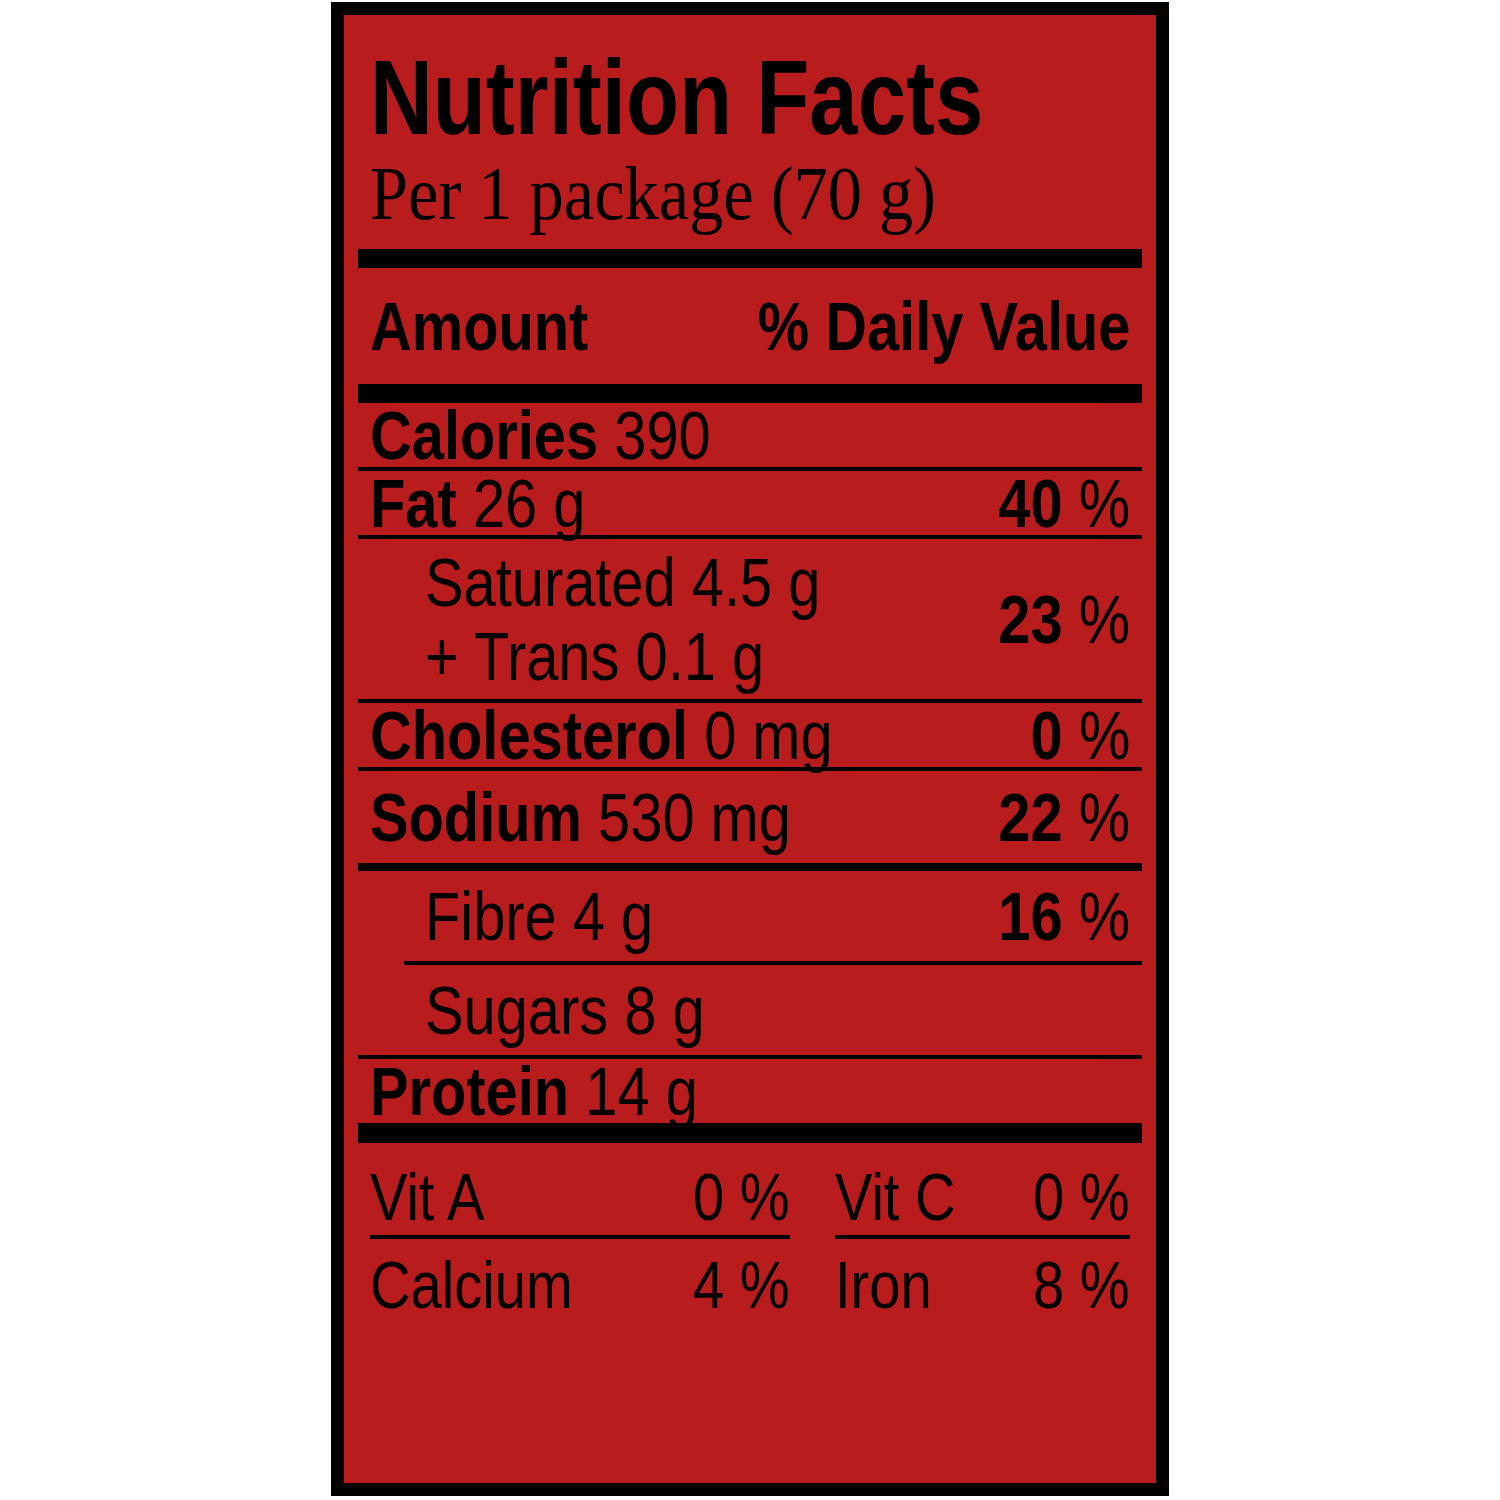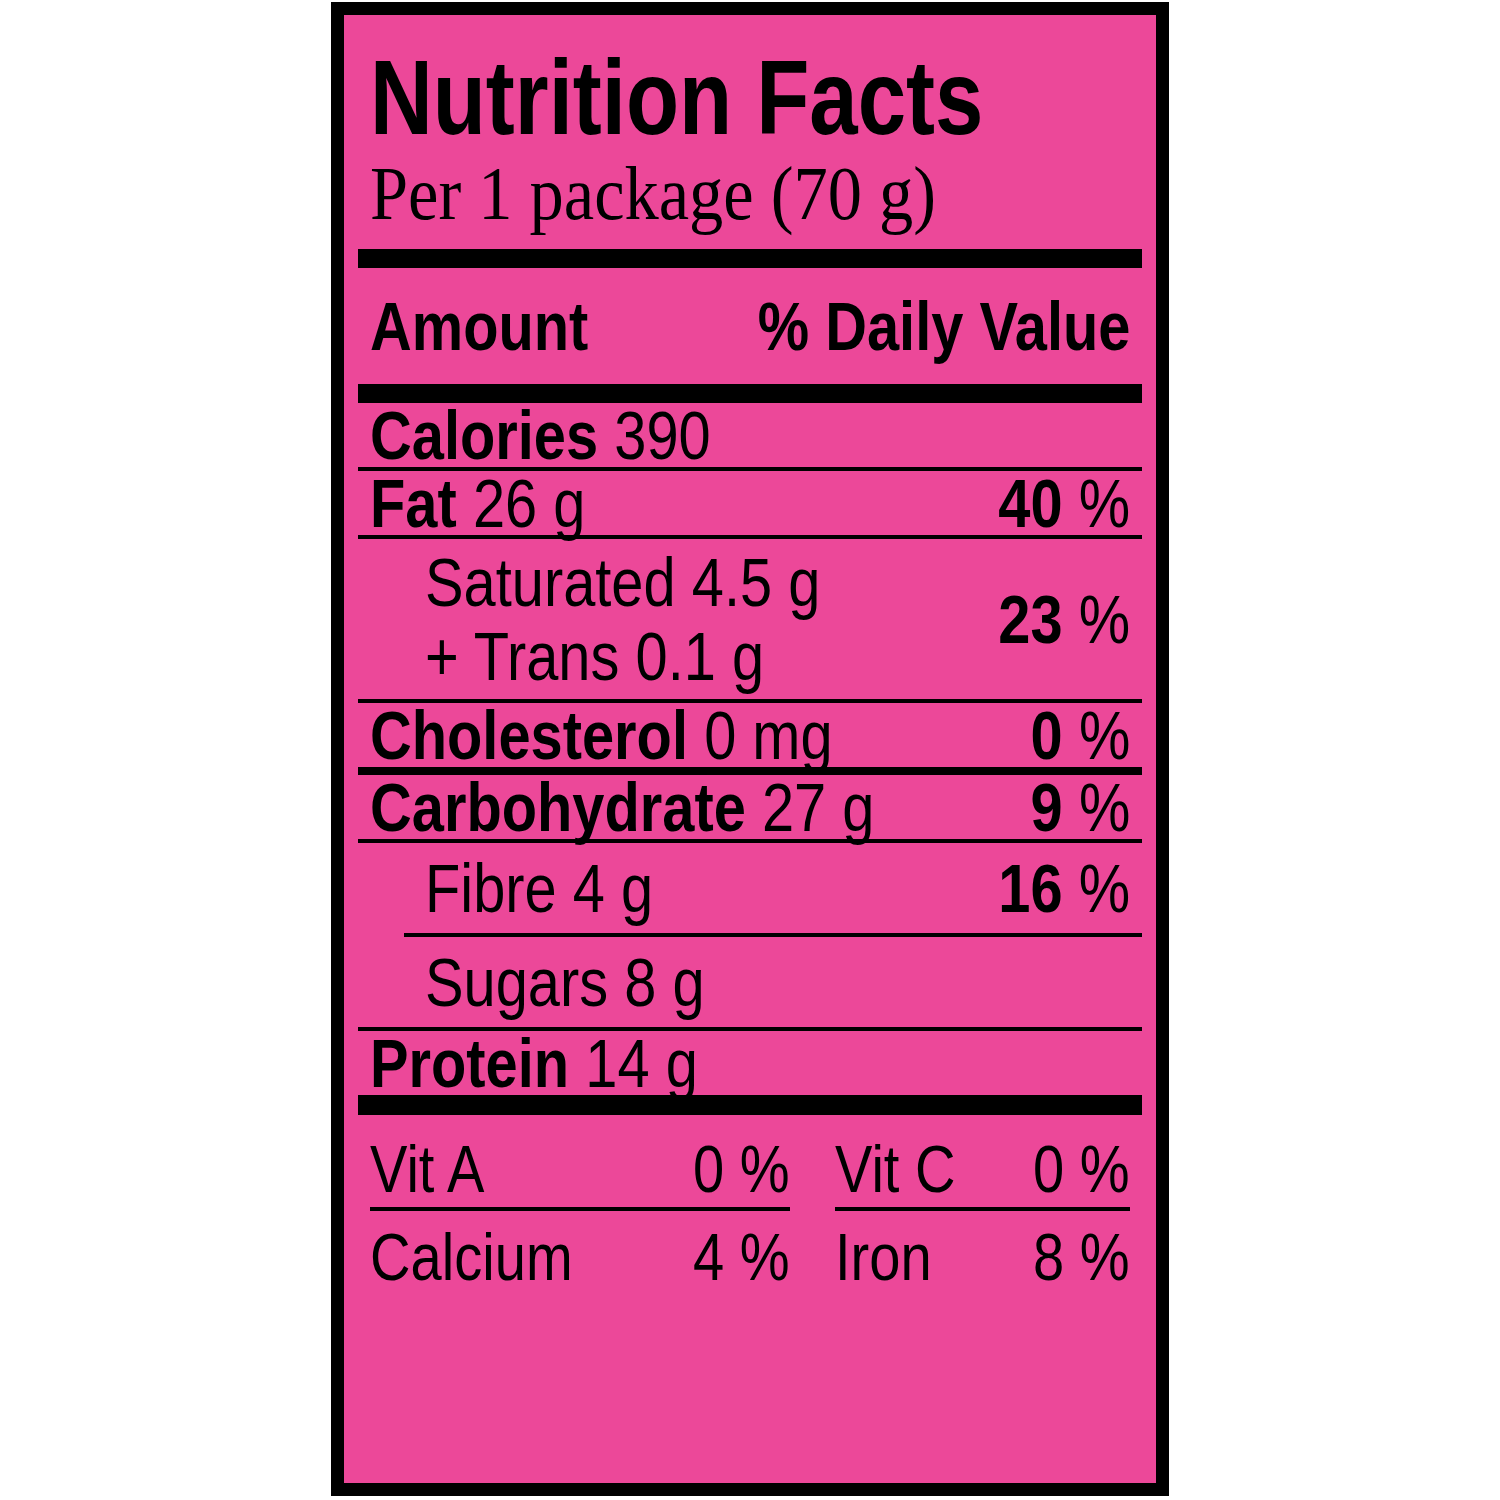--- a/index.html
+++ b/index.html
@@ -10,21 +10,21 @@
     position: relative;
     font-family: "Liberation Sans", "DejaVu Sans", sans-serif;
     color: #000000;
     overflow: hidden;
   }
   .nft-label {
     position: absolute;
     left: 331px; top: 2px;
     width: 838px; height: 1494px;
     border: 13px solid #000;
-    background: #ec4899;
+    background: #b91c1c;
     padding: 0 14px;
     overflow: hidden;
   }
   
   .cx-l { display: inline-block; transform: scaleX(0.85); transform-origin: 0 50%; white-space: nowrap; }
   .cx-r { display: inline-block; transform: scaleX(0.85); transform-origin: 100% 50%; white-space: nowrap; }
 
   .title-line { margin-top: 30px; height: 104px; line-height: 104px; font-size: 106px; font-weight: bold; padding: 0 12px; }
   .title-line .cx-l { transform: scaleX(0.82); }
 
@@ -102,27 +102,27 @@
 
   <div class="rule"></div>
 
   <div class="row h88">
     <span class="cx-l"><span class="bold">Cholesterol</span><span class="amt">0 mg</span></span>
     <span class="cx-r dv"><span class="num">0</span><span class="unit">%</span></span>
   </div>
 
   <div class="rule"></div>
 
+  <div class="row h92">
+    <span class="cx-l"><span class="bold">Sodium</span><span class="amt">530 mg</span></span>
+    <span class="cx-r dv"><span class="num">22</span><span class="unit">%</span></span>
+  </div>
 
   <div class="rule"></div>
 
-  <div class="row h88">
-    <span class="cx-l"><span class="bold">Carbohydrate</span><span class="amt">27 g</span></span>
-    <span class="cx-r dv"><span class="num">9</span><span class="unit">%</span></span>
-  </div>
 
   <div class="rule"></div>
 
   <div class="row h90">
     <span class="cx-l subindent"><span>Fibre</span><span class="amt">4 g</span></span>
     <span class="cx-r dv"><span class="num">16</span><span class="unit">%</span></span>
   </div>
 
   <div class="rule rule-indent"></div>
 

